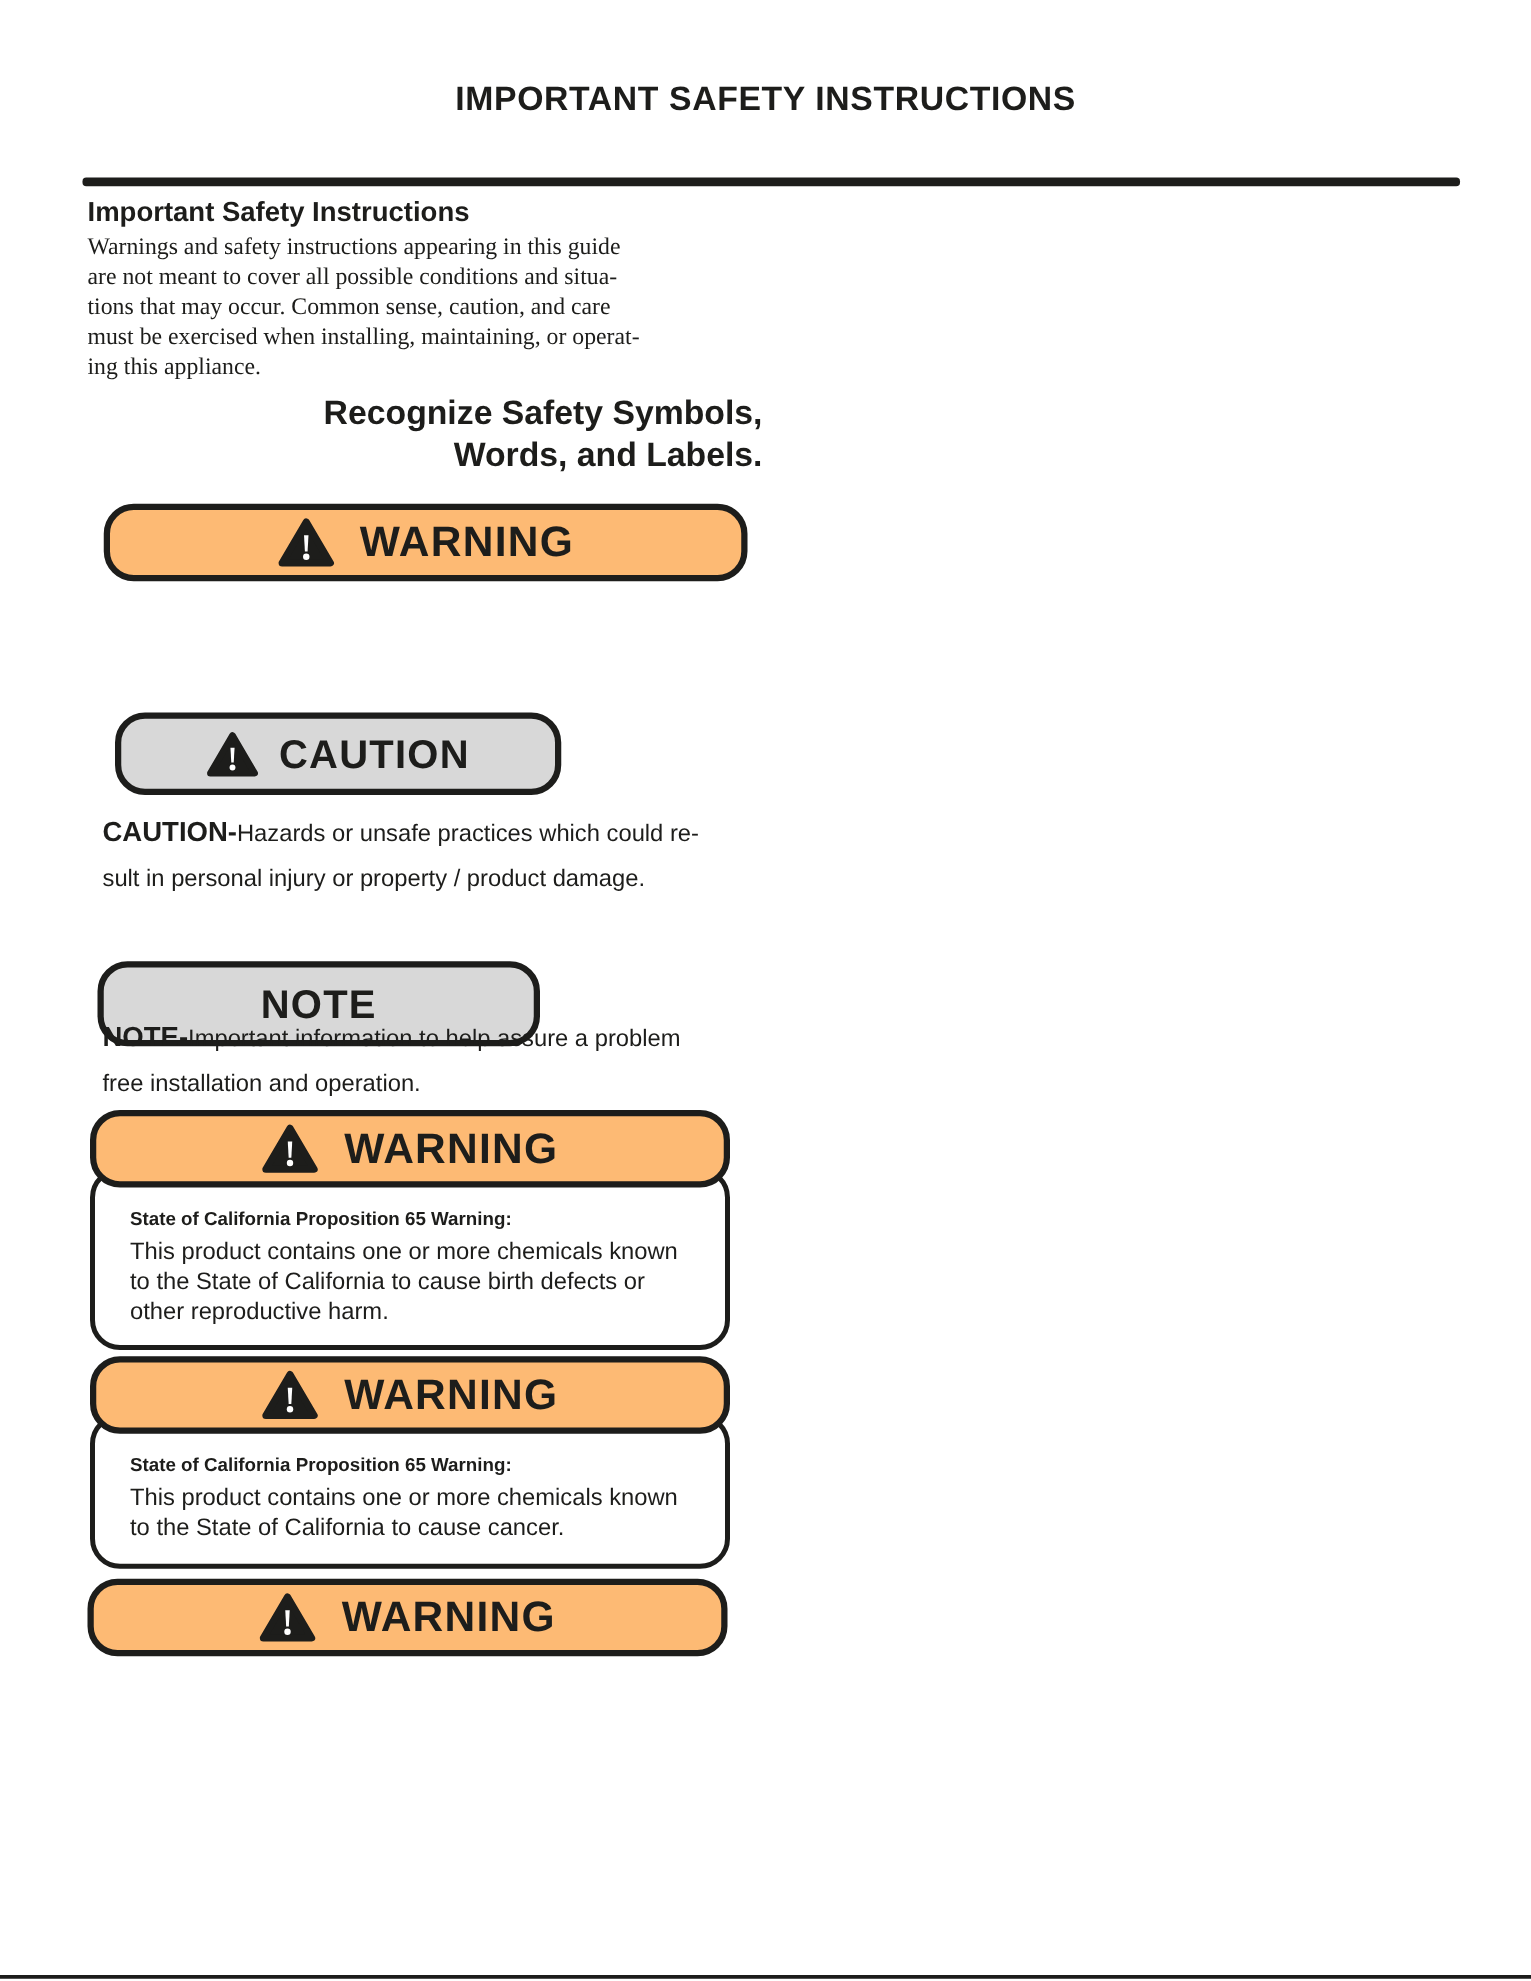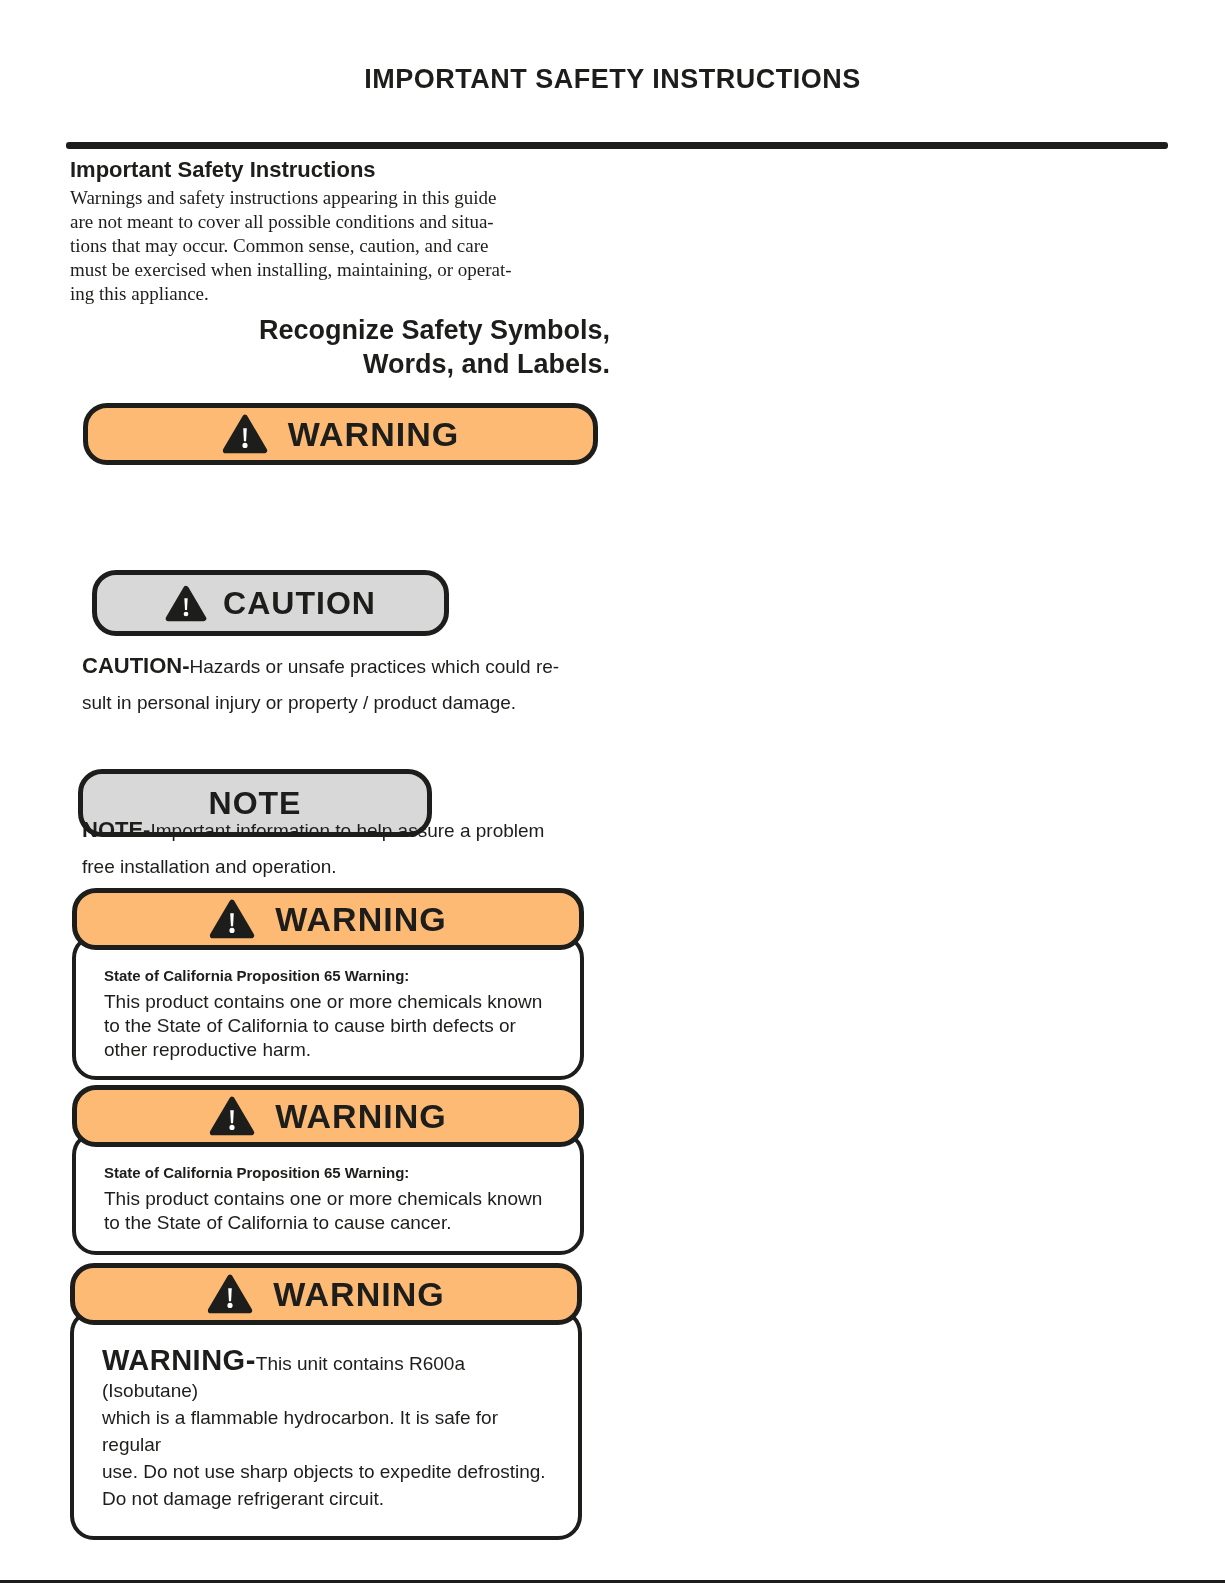--- a/index.html
+++ b/index.html
@@ -237,21 +237,15 @@
 
 <div class="wbox" style="left:70px; top:1263px; width:512px;">
   <div class="wbox-header">
     <svg class="tri-icon" width="46" height="40" viewBox="0 0 64 56">
       <path d="M32 5 L59 51 L5 51 Z" fill="#1d1d1b" stroke="#1d1d1b" stroke-width="8" stroke-linejoin="round"></path>
       <path d="M29.5 20 L34.5 20 L33.5 38 L30.5 38 Z" fill="#ffffff"></path>
       <circle cx="32" cy="44" r="3.6" fill="#ffffff"></circle>
     </svg>
     <span class="htxt">WARNING</span>
   </div>
-  <div class="wbox-body" style="padding-top:34px; padding-bottom:24px; line-height:27px;">
-    <span class="inline-label-big">WARNING-</span><span class="body-text">This unit contains R600a (Isobutane)
-which is a flammable hydrocarbon. It is safe for regular
-use. Do not use sharp objects to expedite defrosting.
-Do not damage refrigerant circuit.</span>
-  </div>
 </div>
 
 <div class="bottom-rule"></div>
 
 </body></html>

